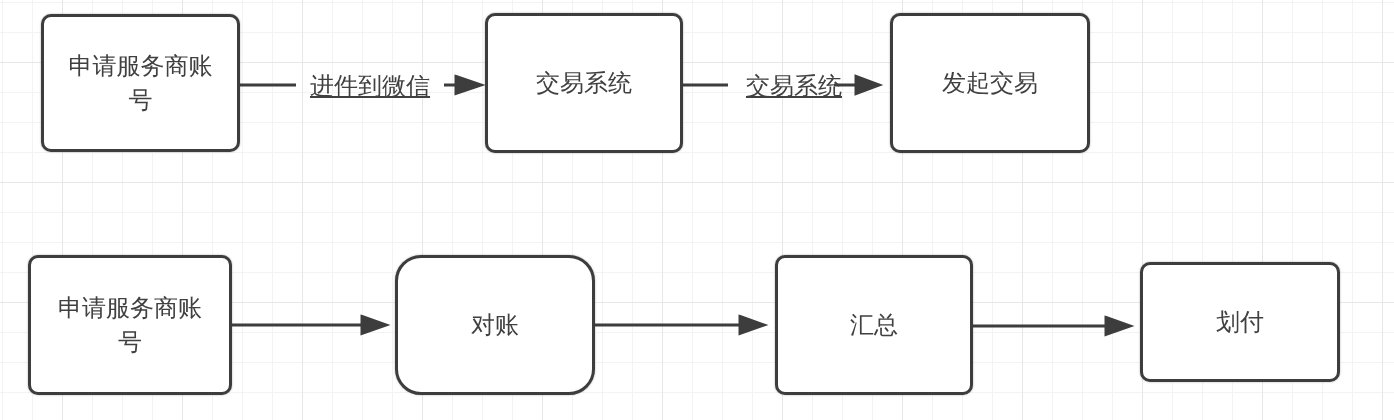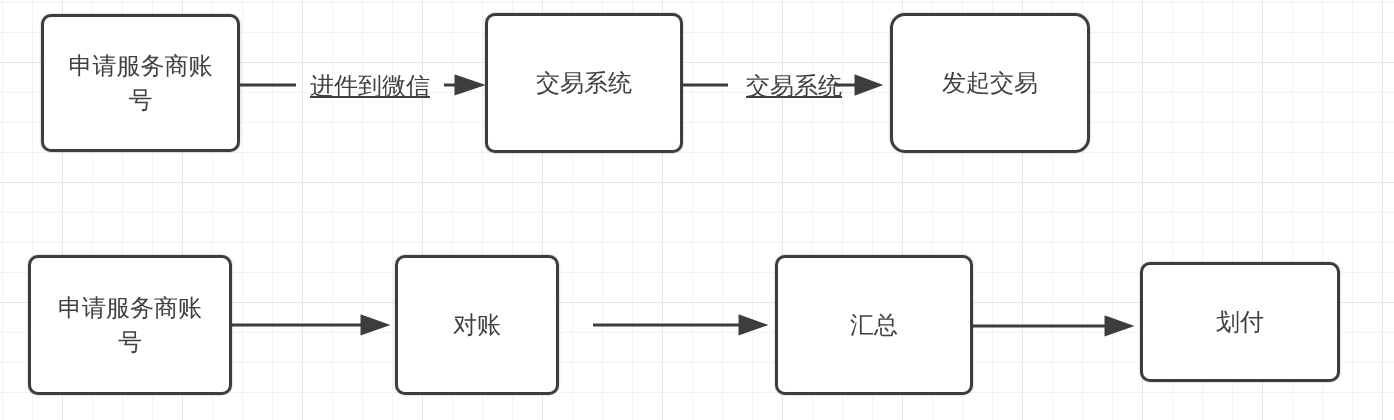--- a/index.html
+++ b/index.html
@@ -38,23 +38,23 @@
     align-items: center;
     justify-content: center;
     text-align: center;
     font-size: 24px;
     line-height: 34px;
     color: #404040;
     padding: 0 20px;
   }
   .node-1 { left: 41px;   top: 14px;  width: 199px; height: 138px; }
   .node-2 { left: 485px;  top: 13px;  width: 198px; height: 140px; }
-  .node-3 { left: 890px;  top: 13px;  width: 200px; height: 140px; border-radius: 15px; }
+  .node-3 { left: 890px;  top: 13px;  width: 200px; height: 140px; }
   .node-4 { left: 28px;   top: 255px; width: 204px; height: 140px; }
-  .node-5 { left: 395px;  top: 255px; width: 164px; height: 140px; }
+  .node-5 { left: 395px;  top: 255px; width: 200px; height: 140px; border-radius: 26px; }
   .node-6 { left: 775px;  top: 255px; width: 198px; height: 140px; justify-content: center; }
   .node-7 { left: 1140px; top: 262px; width: 200px; height: 120px; }
   .edge-label {
     position: absolute;
     transform: translate(-50%, -50%);
     font-size: 24px;
     color: #404040;
     white-space: nowrap;
     text-decoration: underline;
   }

